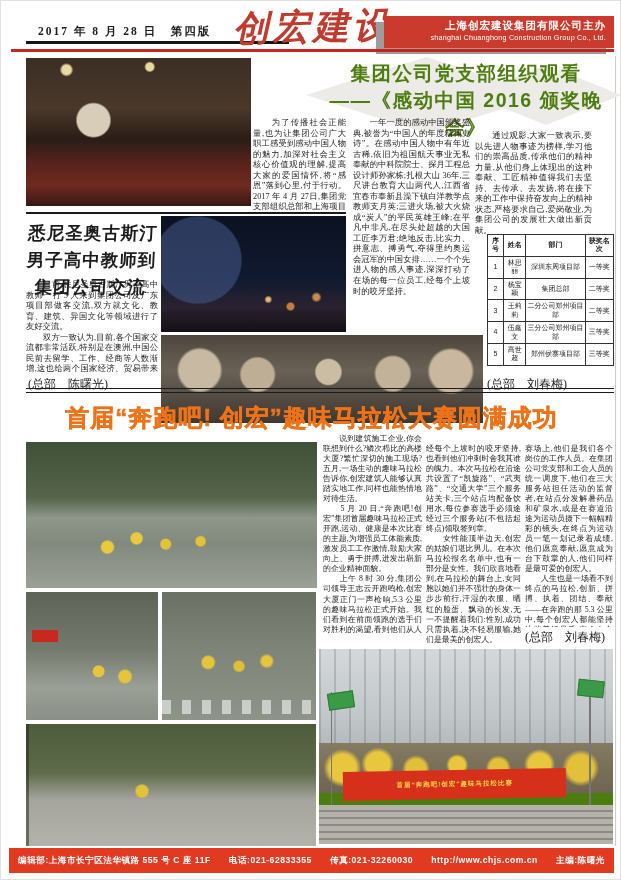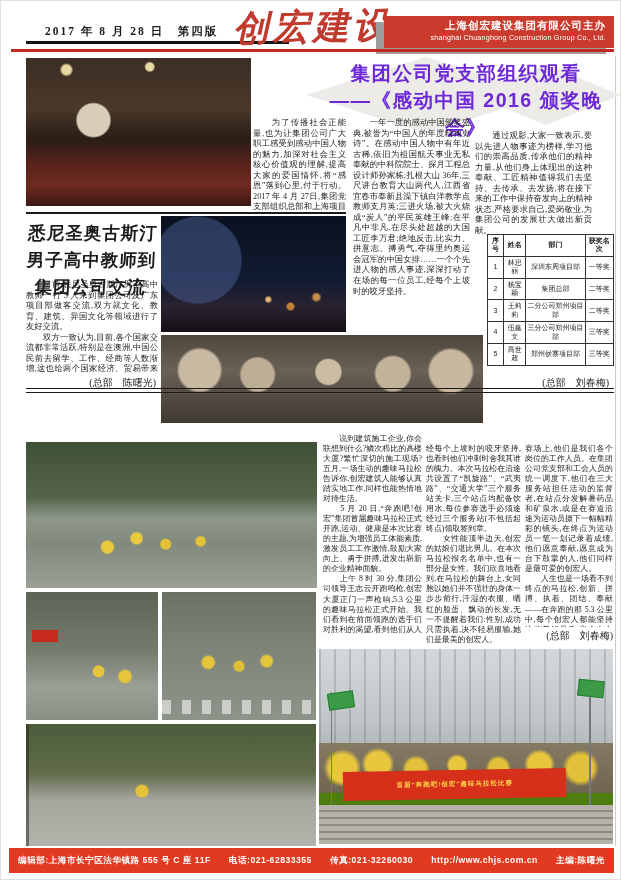--- a/index.html
+++ b/index.html
@@ -1,21 +1,21 @@
 <!DOCTYPE html>
 <html><head>
 <meta charset="utf-8">
 <style>
   html,body{margin:0;padding:0;background:#ececea;}
   .page{position:relative;width:621px;height:880px;margin:0 auto;background:#ffffff;
         border:1px solid #e2e0dd;box-sizing:border-box;overflow:hidden;
         font-family:"Liberation Serif", serif;color:#1c1c1c;}
   .abs{position:absolute;}
   
-  .date{left:44px;top:23px;font-size:11.5px;font-weight:bold;letter-spacing:2px;}
+  .date{left:37px;top:23px;font-size:11.5px;font-weight:bold;letter-spacing:2px;}
   .date-rule{left:25px;top:40px;width:263px;height:3px;background:#141414;}
   .masthead{left:232px;top:2px;width:160px;text-align:center;font-size:36px;font-weight:bold;
             font-style:italic;color:#c03a2e;letter-spacing:4px;transform:rotate(-1.5deg);
             font-family:"DejaVu Serif", serif;}
   .pubbox{left:383px;top:15px;width:230px;height:32px;background:#ca3b2e;
           box-shadow:-8px 6px 0 #9d9d9d;color:#fff;text-align:right;box-sizing:border-box;
           padding:3px 8px 0 0;}
   .pubbox .cn{font-size:10.5px;font-weight:bold;letter-spacing:1px;font-family:"Liberation Sans",sans-serif;padding-left:30px;}
   .pubbox .en{font-size:7.2px;letter-spacing:.2px;font-family:"Liberation Sans",sans-serif;}
   .red-rule{left:10px;top:48px;width:603px;height:2.5px;background:#c3271d;}
@@ -94,33 +94,33 @@
   .flag{position:absolute;width:24px;height:15px;background:#3a9a46;border:1px solid #2c7a36;}
   .flag.l{left:3%;top:22%;transform:rotate(-8deg);}
   .flag.r{left:88%;top:16%;transform:rotate(6deg);}
   .pole{position:absolute;width:1.5px;background:#777;}
   .pole.l{left:4%;top:22%;height:58%;}
   .pole.r{left:92%;top:16%;height:64%;}
   
   .diamond{background:#edebe7;}
   .d1{left:305px;top:56px;width:240px;height:76px;clip-path:polygon(50% 0,100% 50%,50% 100%,0 50%);}
   .d2{left:470px;top:64px;width:150px;height:60px;clip-path:polygon(50% 0,100% 50%,50% 100%,0 50%);}
-  .h1{left:318px;top:59px;width:294px;text-align:center;color:#6d28d9;font-weight:bold;
+  .h1{left:318px;top:59px;width:294px;text-align:center;color:#4d7c0f;font-weight:bold;
       font-size:19.5px;letter-spacing:1.5px;line-height:1.38;font-family:"Liberation Sans",sans-serif;}
   .col{font-size:8.3px;line-height:1.27;text-align:justify;white-space:pre-line;overflow:hidden;}
   .a1c1{left:252px;top:117px;width:93px;height:92px;}
   .a1c2{left:352px;top:117px;width:117px;height:216px;}
   .a1c3{left:474px;top:130px;width:117px;height:113px;}
   
   .tblwrap{left:486px;top:233px;width:127px;}
   table.awards{border-collapse:collapse;width:100%;font-size:7px;line-height:1.2;
       font-family:"Liberation Sans",sans-serif;}
   table.awards th,table.awards td{border:0.8px solid #333;text-align:center;padding:2px 1px;}
   table.awards th{font-weight:bold;}
-  .credit{font-size:10px;text-align:right;}
+  .credit{font-size:12px;}
   .cr1{left:486px;top:375px;width:122px;}
   .sec-rule{left:25px;top:211px;width:320px;height:2px;background:#1a1a1a;}
   
   .h2blk{left:25px;top:219px;width:131px;text-align:center;font-weight:bold;font-size:17.5px;
       line-height:1.55;letter-spacing:1px;transform:skewX(-3deg);}
   .a2body{left:25px;top:279px;width:132px;height:95px;}
   .cr2{left:27px;top:375px;width:128px;}
   .dbl-rule{left:25px;top:387px;width:588px;height:5px;border-top:1.8px solid #1a1a1a;
       border-bottom:0.8px solid #1a1a1a;box-sizing:border-box;}
   
@@ -215,20 +215,21 @@
     <div>男子高中教师到</div>
     <div>集团公司交流</div>
   </div>
   <div class="abs col a2body">　　日前,悉尼圣奥古斯汀男子高中教师一行 5 人来到集团公司及广东项目部做客交流,双方就文化、教育、建筑、异国文化等领域进行了友好交流。
 　　双方一致认为,目前,各个国家交流都非常活跃,特别是在澳洲,中国公民前去留学、工作、经商等人数渐增,这也给两个国家经济、贸易带来更多机会。</div>
   <div class="abs credit cr2">(总部　陈曙光)</div>
   <div class="abs photo ph-night"></div>
   <div class="abs photo ph-sydgroup"></div>
 
   <div class="abs dbl-rule"></div>
+  <div class="abs h3">首届“奔跑吧! 创宏”趣味马拉松大赛圆满成功</div>
   <div class="abs photo ph-road"></div>
   <div class="abs col a3c1">　　说到建筑施工企业,你会联想到什么?鳞次栉比的高楼大厦?繁忙深切的施工现场?五月,一场生动的趣味马拉松告诉你,创宏建筑人能够认真踏实地工作,同样也能热情地对待生活。
 　　5 月 20 日,“奔跑吧!创宏”集团首届趣味马拉松正式开跑,运动、健康是本次比赛的主题,为增强员工体能素质,激发员工工作激情,鼓励大家向上、勇于拼搏,迸发出崭新的企业精神面貌。
 　　上午 8 时 30 分,集团公司领导王志云开跑鸣枪,创宏大厦正门一声枪响,5.3 公里的趣味马拉松正式开始。我们看到在前面领跑的选手们对胜利的渴望,看到他们从人群中脱颖而出,我们看到他们途</div>
   <div class="abs col a3c2">经每个上坡时的咬牙坚持,也看到他们冲刺时舍我其谁的魄力。本次马拉松在沿途共设置了“凯旋路”、“武夷路”、“交通大学”三个服务站关卡,三个站点均配备饮用水,每位参赛选手必须途经过三个服务站(不包括起终点)领取签到章。
 　　女性能顶半边天,创宏的姑娘们堪比男儿。在本次马拉松报名名单中,也有一部分是女性。我们欣喜地看到,在马拉松的舞台上,女同胞以她们并不强壮的身体一步步前行,汗湿的衣服、晒红的脸蛋、飘动的长发,无一不提醒着我们:性别,成功只需执着,决不轻易服输,她们是最美的创宏人。
 　　本次马拉松不仅是挑战自己、欢乐奔跑的赛事,整个过程中,也有一群人,他们不是运动员,却仍坚守在</div>
   <div class="abs col a3c3">赛场上,他们是我们各个岗位的工作人员。在集团公司党支部和工会人员的统一调度下,他们在三大服务站担任活动的监督者,在站点分发解暑药品和矿泉水,或是在赛道沿途为运动员摄下一幅幅精彩的镜头,在终点为运动员一笔一划记录着成绩,他们愿意奉献,愿意成为台下鼓掌的人,他们同样是最可爱的创宏人。
 　　人生也是一场看不到终点的马拉松,创新、拼搏、执着、团结、奉献——在奔跑的那 5.3 公里中,每个创宏人都能坚持这些美好品质,定会在自己人生的马拉松中跑出别样的精彩,力争与集团一起领跑建筑行业的马拉松!</div>
   <div class="abs credit cr3">(总部　刘春梅)</div>

